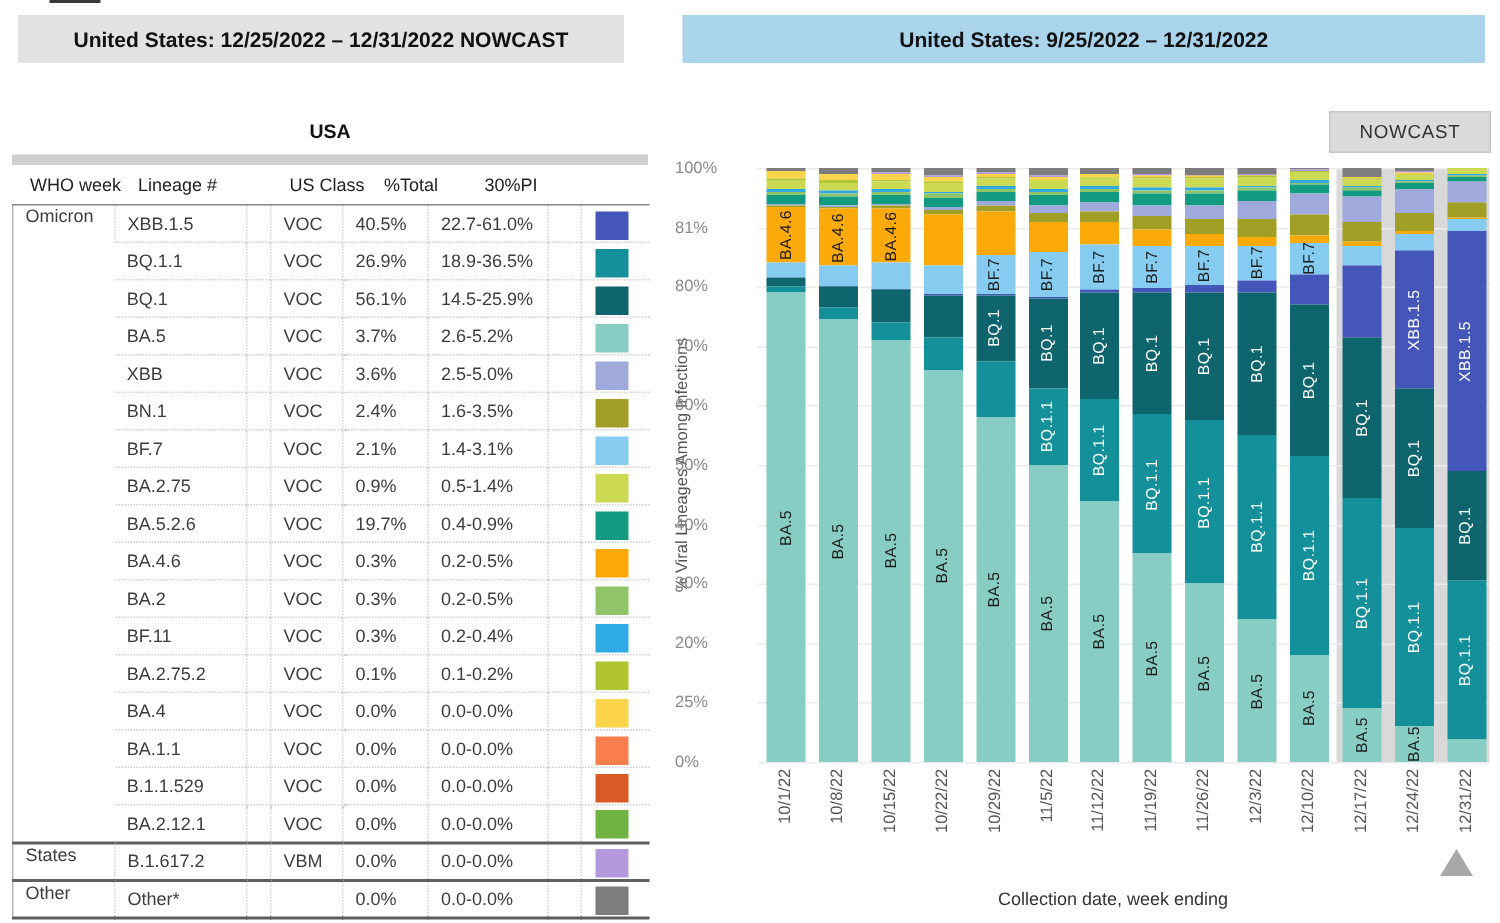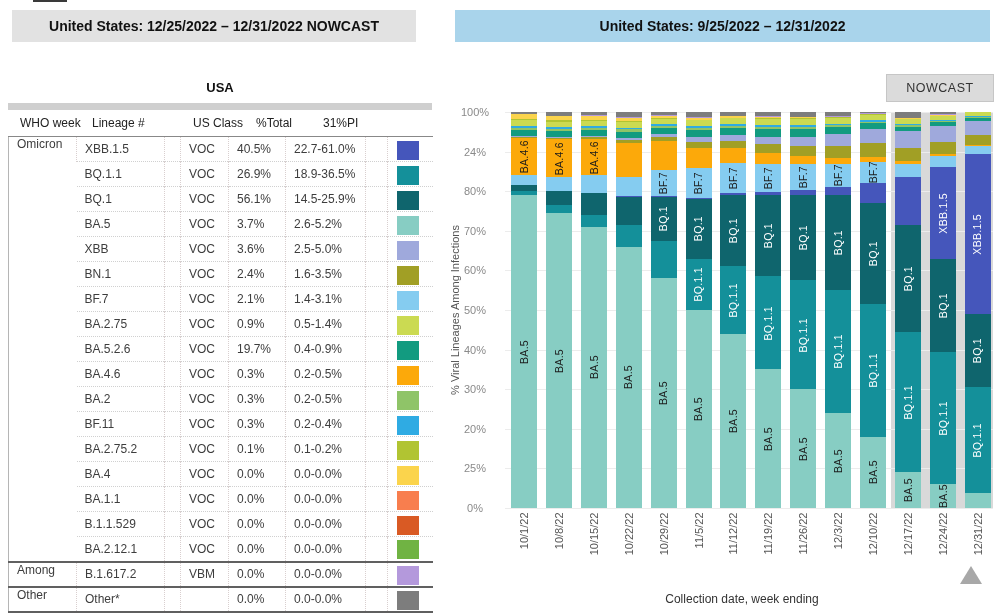--- a/index.html
+++ b/index.html
@@ -40,21 +40,21 @@
     color:#333; letter-spacing:0.5px; }
   #plot { left:505px; top:112px; width:488px; height:396px; }
   .gridline { position:absolute; left:0; width:100%; height:1px; background:#ececec; }
   #nowcast-bg { position:absolute; top:0; left:386px; width:102px; height:396px; background:#d9d9d9; }
   .bar { position:absolute; bottom:0; width:26px; display:flex; flex-direction:column-reverse; }
   .seg { display:flex; align-items:center; justify-content:center; overflow:visible; }
   .seg span { writing-mode:vertical-rl; transform:rotate(180deg); font-size:10.5px;
     line-height:1; letter-spacing:0.3px; white-space:nowrap; }
 
   #y-ticks { left:450px; top:112px; width:50px; height:396px; }
-  #y-ticks div { position:absolute; right:0; width:50px; text-align:center;
+  #y-ticks div { position:absolute; right:0; width:50px; text-align:left;
     font-size:11px; color:#8a8a8a; }
   #y-axis-title { left:316px; top:303px; width:280px; height:14px; text-align:center;
     font-size:11px; color:#555; transform:rotate(-90deg); }
   .x-date { position:absolute; width:64px; height:13px; top:538px; text-align:right;
     font-size:11px; color:#555; transform:rotate(-90deg); white-space:nowrap; }
   #x-axis-title { left:592px; top:592px; width:300px; text-align:center;
     font-size:12px; color:#333; }
   #nowcast-triangle { left:960px; top:566px; width:0; height:0;
     border-left:11px solid transparent; border-right:11px solid transparent;
     border-bottom:18px solid #a8a8a8; }
@@ -67,21 +67,21 @@
 <div class="abs panel-header" id="left-header">United States: 12/25/2022 – 12/31/2022 NOWCAST</div>
 
 <div class="abs" id="usa-title">USA</div>
 <div class="abs" id="usa-strip"></div>
 
 <div class="abs" id="col-headers">
   <span style="left:12px">WHO week</span>
   <span style="left:84px">Lineage #</span>
   <span style="left:185px">US Class</span>
   <span style="left:248px">%Total</span>
-  <span style="left:315px">31%PI</span>
+  <span style="left:315px">30%PI</span>
 </div>
 
 <div class="abs" id="lineage-table-wrap">
   <table class="lineage">
     <colgroup>
       <col style="width:68px">
         <col style="width:88px">
         <col style="width:16px">
       <col style="width:48px">
         <col style="width:57px">
@@ -272,21 +272,21 @@
           <td></td>
           <td>VOC</td>
           <td>0.0%</td>
           <td>0.0-0.0%</td>
           <td></td>
           <td class="swatch-cell">
             <div class="swatch" style="background: rgb(112, 179, 67);"></div>
           </td>
         </tr>
         <tr class="group-start">
-          <td class="who-cell" rowspan="1">Among</td>
+          <td class="who-cell" rowspan="1">States</td>
           <td>B.1.617.2</td>
           <td></td>
           <td>VBM</td>
           <td>0.0%</td>
           <td>0.0-0.0%</td>
           <td></td>
           <td class="swatch-cell">
             <div class="swatch" style="background: rgb(180, 153, 220);"></div>
           </td>
         </tr>
@@ -306,21 +306,21 @@
   </table>
 </div>
 
 <div class="abs panel-header" id="right-header">United States: 9/25/2022 – 12/31/2022</div>
 
 <div class="abs" id="nowcast-btn">NOWCAST</div>
 
 <div class="abs" id="y-axis-title">% Viral Lineages Among Infections</div>
 <div class="abs" id="y-ticks">
     <div style="top: -6px;">100%</div>
-    <div style="top: 33.6px;">24%</div>
+    <div style="top: 33.6px;">81%</div>
     <div style="top: 73.2px;">80%</div>
     <div style="top: 112.8px;">70%</div>
     <div style="top: 152.4px;">60%</div>
     <div style="top: 192px;">50%</div>
     <div style="top: 231.6px;">40%</div>
     <div style="top: 271.2px;">30%</div>
     <div style="top: 310.8px;">20%</div>
     <div style="top: 350.4px;">25%</div>
     <div style="top: 390px;">0%</div>
   </div>

